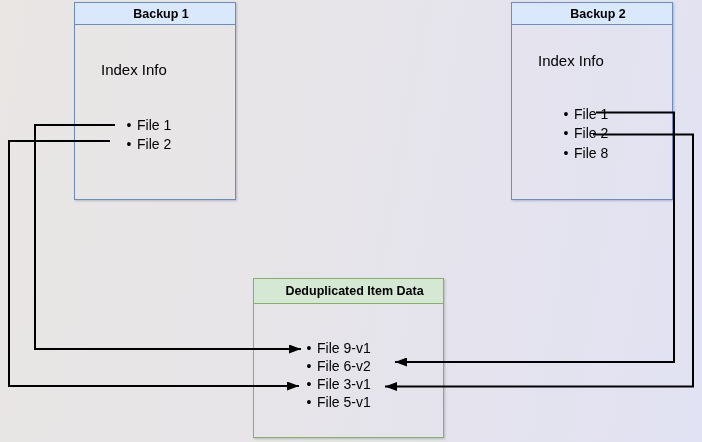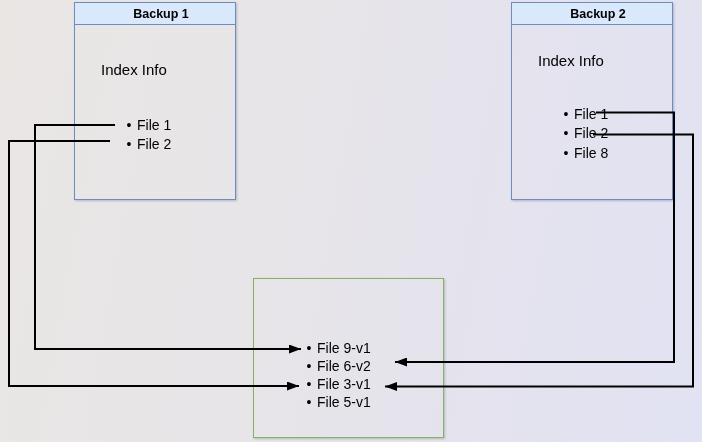--- a/index.html
+++ b/index.html
@@ -84,20 +84,21 @@
         <span>File 2</span>
       </li>
       <li>
         <span class="dot">•</span>
         <span>File 8</span>
       </li>
     </ul>
   </div>
 
   <div class="box green" style="left:253px;top:278px;width:191px;height:160px;">
+    <div class="hdr">Deduplicated Item Data</div>
     <ul class="file-list lh18" style="left:47px;top:60px;">
       <li>
         <span class="dot">•</span>
         <span>File 9-v1</span>
       </li>
       <li>
         <span class="dot">•</span>
         <span>File 6-v2</span>
       </li>
       <li>

